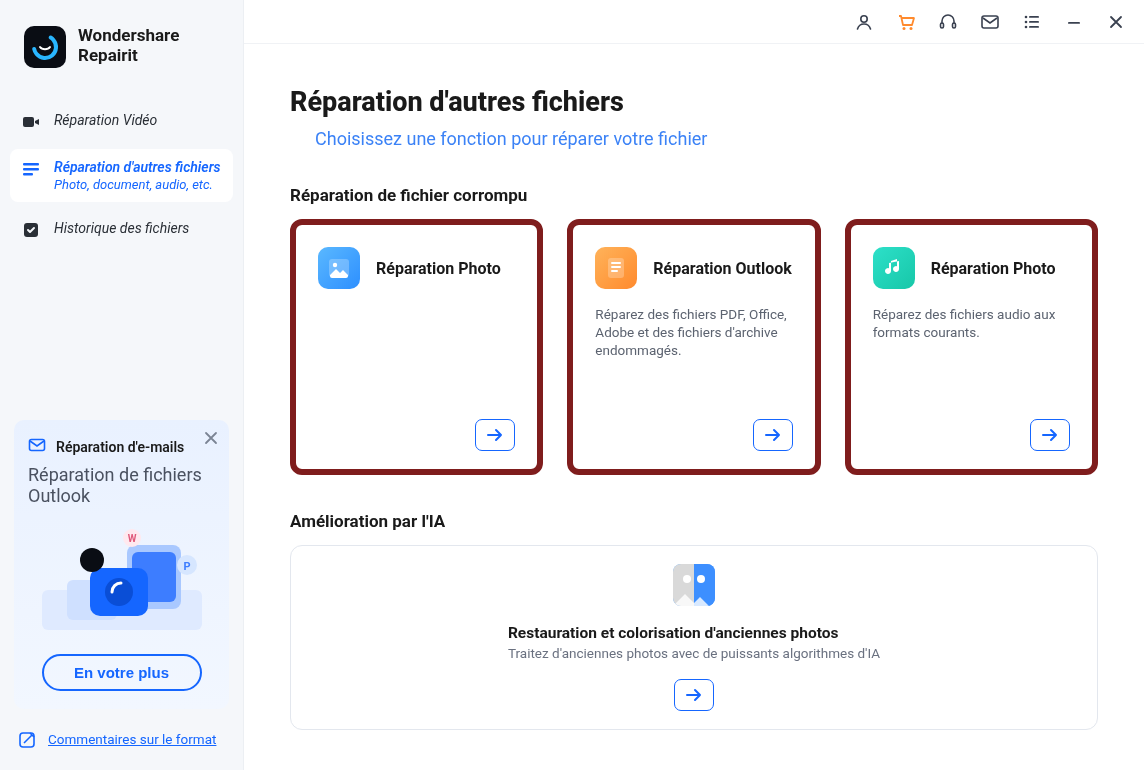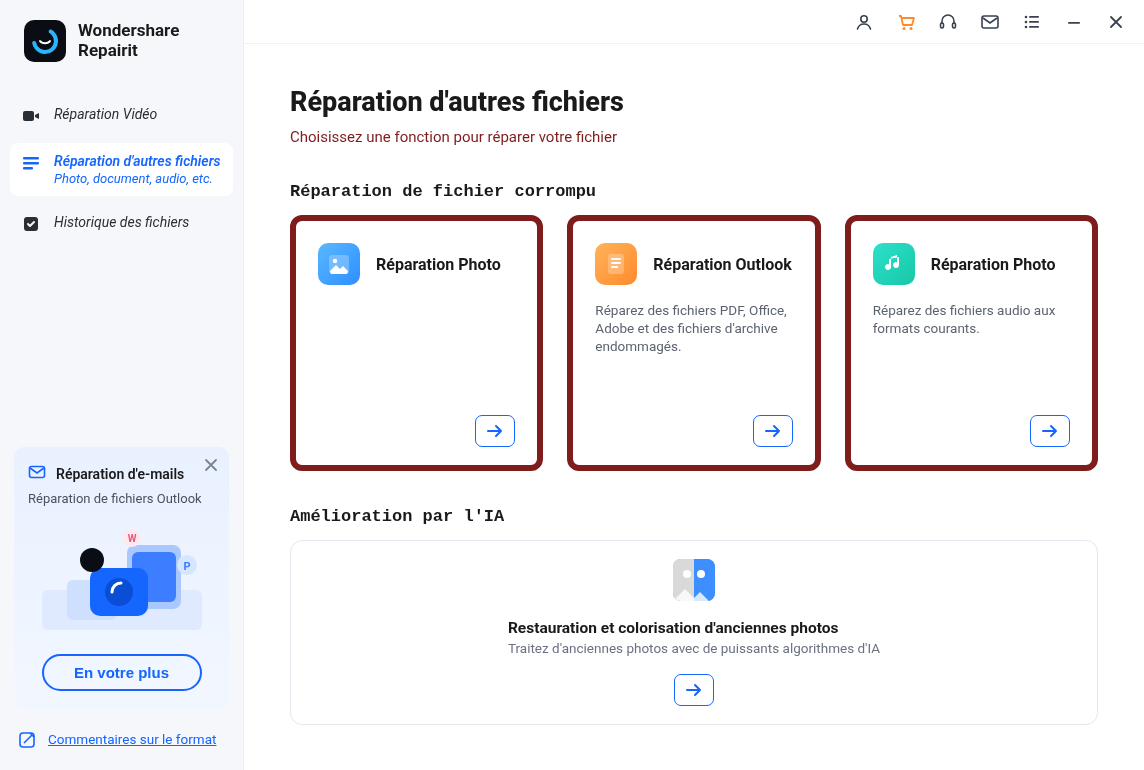--- a/index.html
+++ b/index.html
@@ -16,23 +16,22 @@
   .sidebar {
     width: 244px;
     background: #f5f7fa;
     border-right: 1px solid #eceff3;
     display: flex;
     flex-direction: column;
     padding-bottom: 12px;
   }
   .logo-block {
     display: flex;
-    align-items: center;
     gap: 12px;
-    padding: 20px 24px 28px 24px;
+    padding: 26px 24px 28px 24px;
   }
   .logo-icon {
     width: 42px; height: 42px;
     border-radius: 10px;
     background: #0a0d14;
     display: flex; align-items: center; justify-content: center;
   }
   .logo-text { font-size: 17px; font-weight: 700; line-height: 1.15; }
   .nav { padding: 6px 10px; font-style: italic; }
   .nav-item {
@@ -59,21 +58,21 @@
     padding: 16px 14px 18px 14px;
     position: relative;
   }
   .promo-close {
     position: absolute; top: 8px; right: 8px;
     width: 20px; height:20px; display:flex;align-items:center;justify-content:center;
     cursor:pointer; color:#7b8494;
   }
   .promo-head { display:flex; align-items:center; gap:10px; }
   .promo-title { font-size: 14px; font-weight:600; }
-  .promo-desc { font-size: 13px; color:#4a5160; margin-top:6px; margin-left:0px; }
+  .promo-desc { font-size: 18px; color:#4a5160; margin-top:6px; margin-left:0px; }
   .promo-image {
     margin: 14px auto 14px auto;
     width: 180px; height: 120px;
     position: relative;
   }
   .promo-btn {
     display:block; width: 160px; margin: 0 auto;
     border:2px solid #1566ff; color:#1566ff; background:transparent;
     border-radius: 20px; padding: 8px 12px; font-size:15px; font-weight:600;
     cursor:pointer;
@@ -94,22 +93,22 @@
     border-bottom: 1px solid #f0f2f5;
   }
   .topbar .ticon {
     width: 20px; height:20px; display:flex;align-items:center;justify-content:center;
     color:#3a4150; cursor:pointer;
   }
   .content {
     flex:1; padding: 42px 46px 30px 46px; overflow:auto;
   }
   h1 { font-size: 27px; font-weight:800; }
-  .subtitle { font-size: 15px; color:#7f1d1d; margin-top:10px; }
-  h2 { font-size: 17px; font-weight:700; margin-top: 36px; margin-bottom: 14px; font-family: Liberation Mono, monospace; }
+  .subtitle { font-size: 18px; color:#3b82f6; margin-top:10px;margin-left:25px; }
+  h2 { font-size: 17px; font-weight:700; margin-top: 36px; margin-bottom: 14px; }
   .cards { display:flex; gap: 24px; }
   .card {
     flex:1;
     border: 6px solid #7f1d1d;
     border-radius: 12px;
     padding: 22px 22px 18px 22px;
     display:flex; flex-direction:column;
     min-height: 256px;
     cursor:pointer;
   }

